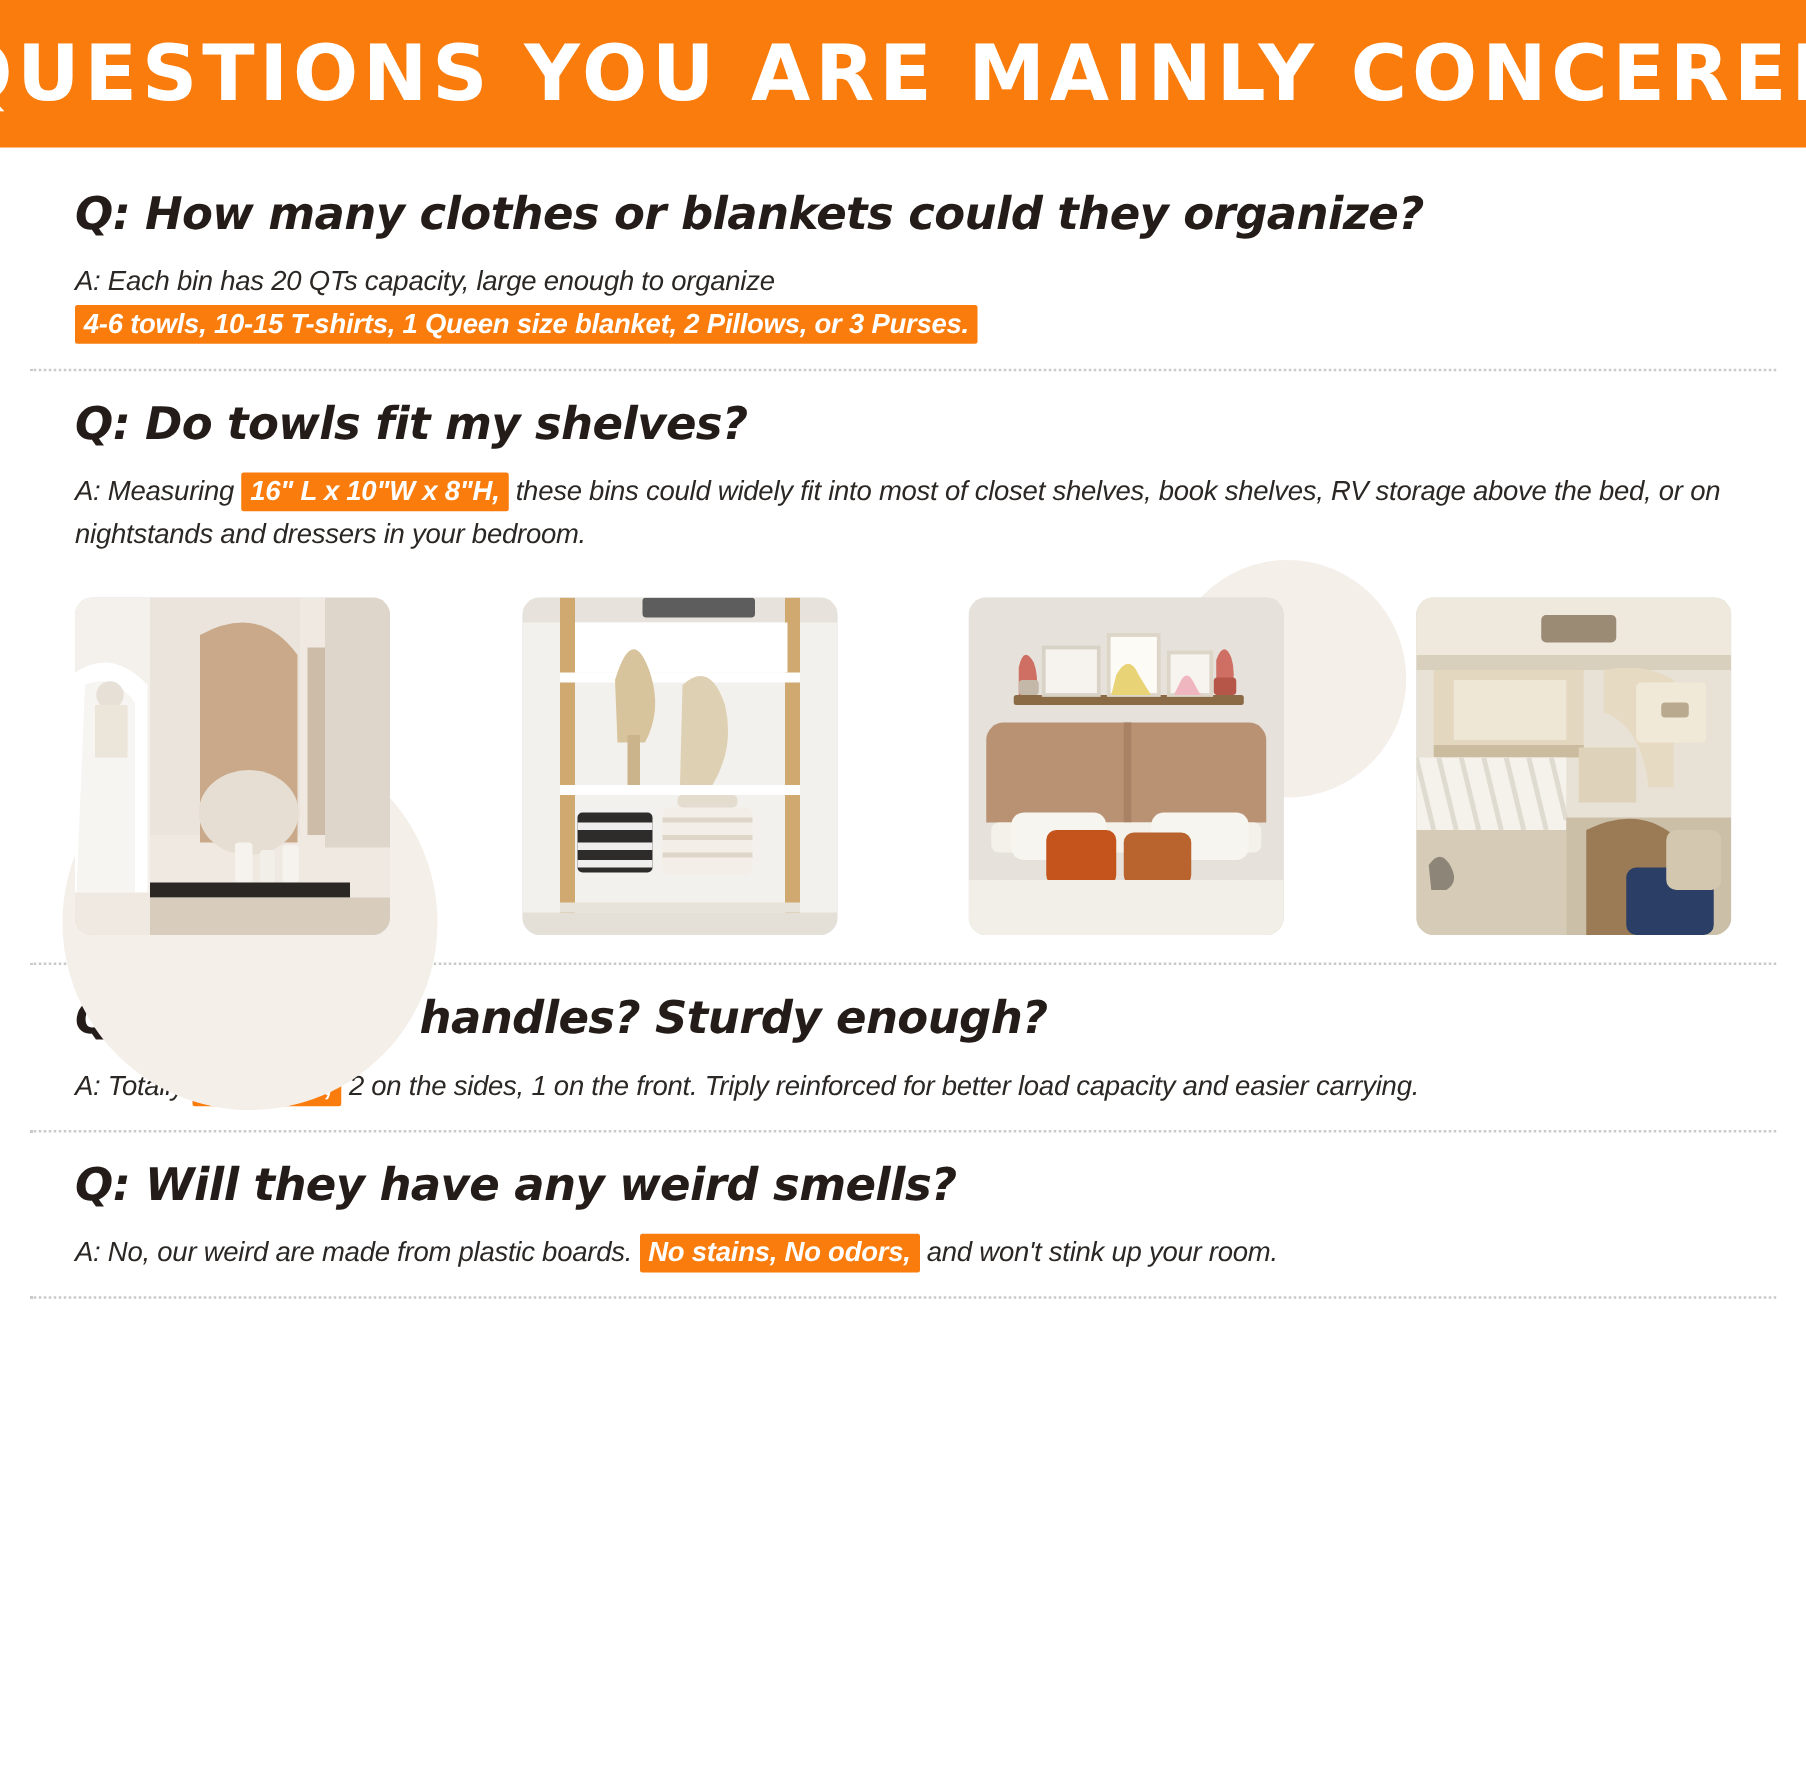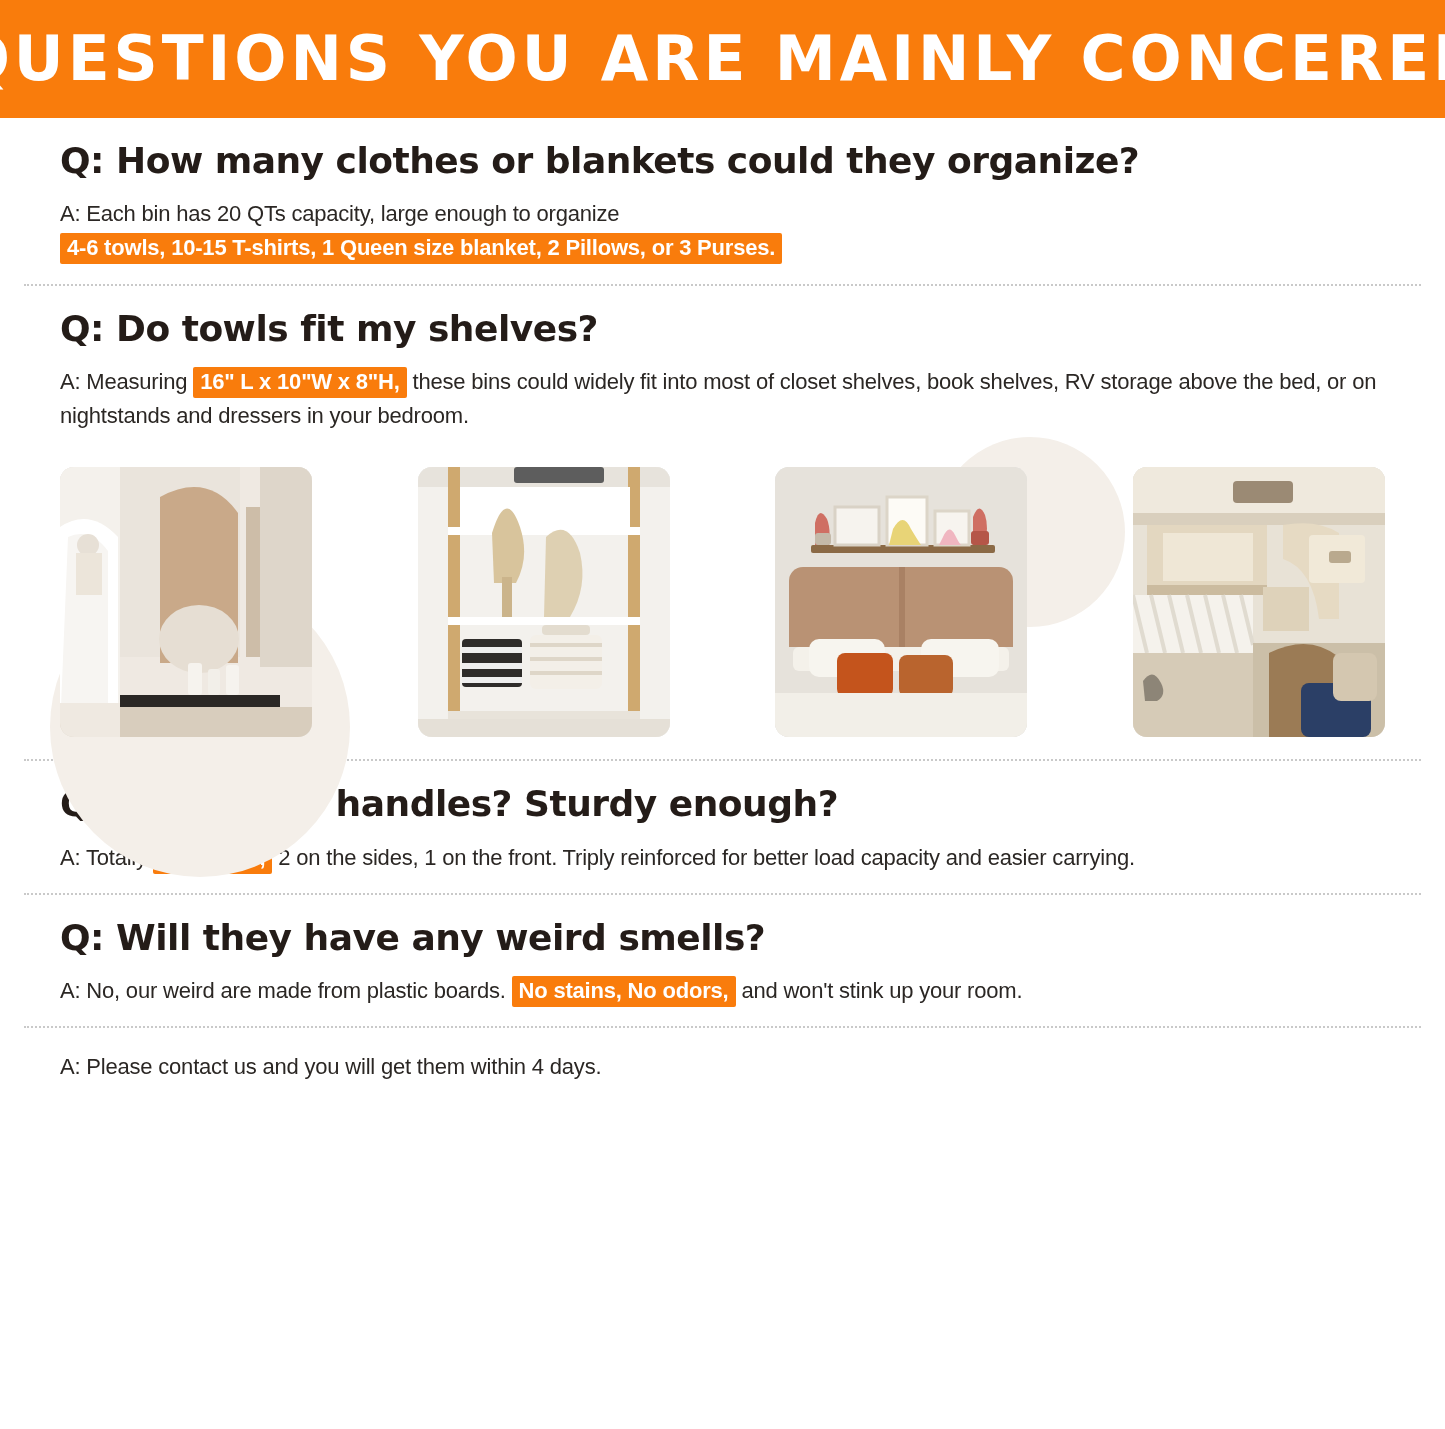--- a/index.html
+++ b/index.html
@@ -36,21 +36,22 @@
     font-weight: bold;
     font-size: 62px;
     letter-spacing: 4px;
     line-height: 1;
     white-space: nowrap;
     transform: scaleX(0.99);
   }
 
   
   .content {
-    padding: 0 24px;
+    padding: 11px 24px;
+    font-style: italic;
   }
   .faq {
     padding: 22px 36px 18px 36px;
     border-bottom: 2px dotted #c9c9c9;
   }
   .faq.last { border-bottom: none; }
   .faq.nodots { border-bottom: none; }
 
   .q {
     font-family: "DejaVu Sans", sans-serif;
@@ -254,19 +255,16 @@
     </div>
 
     <div class="faq">
       <div class="q">Q: Will they have any weird smells?</div>
       <div class="a">
         <span>A: No, our weird are made from plastic boards. </span><span class="hl">No stains, No odors,</span><span> and won't stink up your room.</span>
       </div>
     </div>
 
     <div class="faq last">
-      <div class="a">
-        <span>A: Please contact us and you will get them within 4 days.</span>
-      </div>
     </div>
 
   </div>
 </div>
 
 </body></html>

